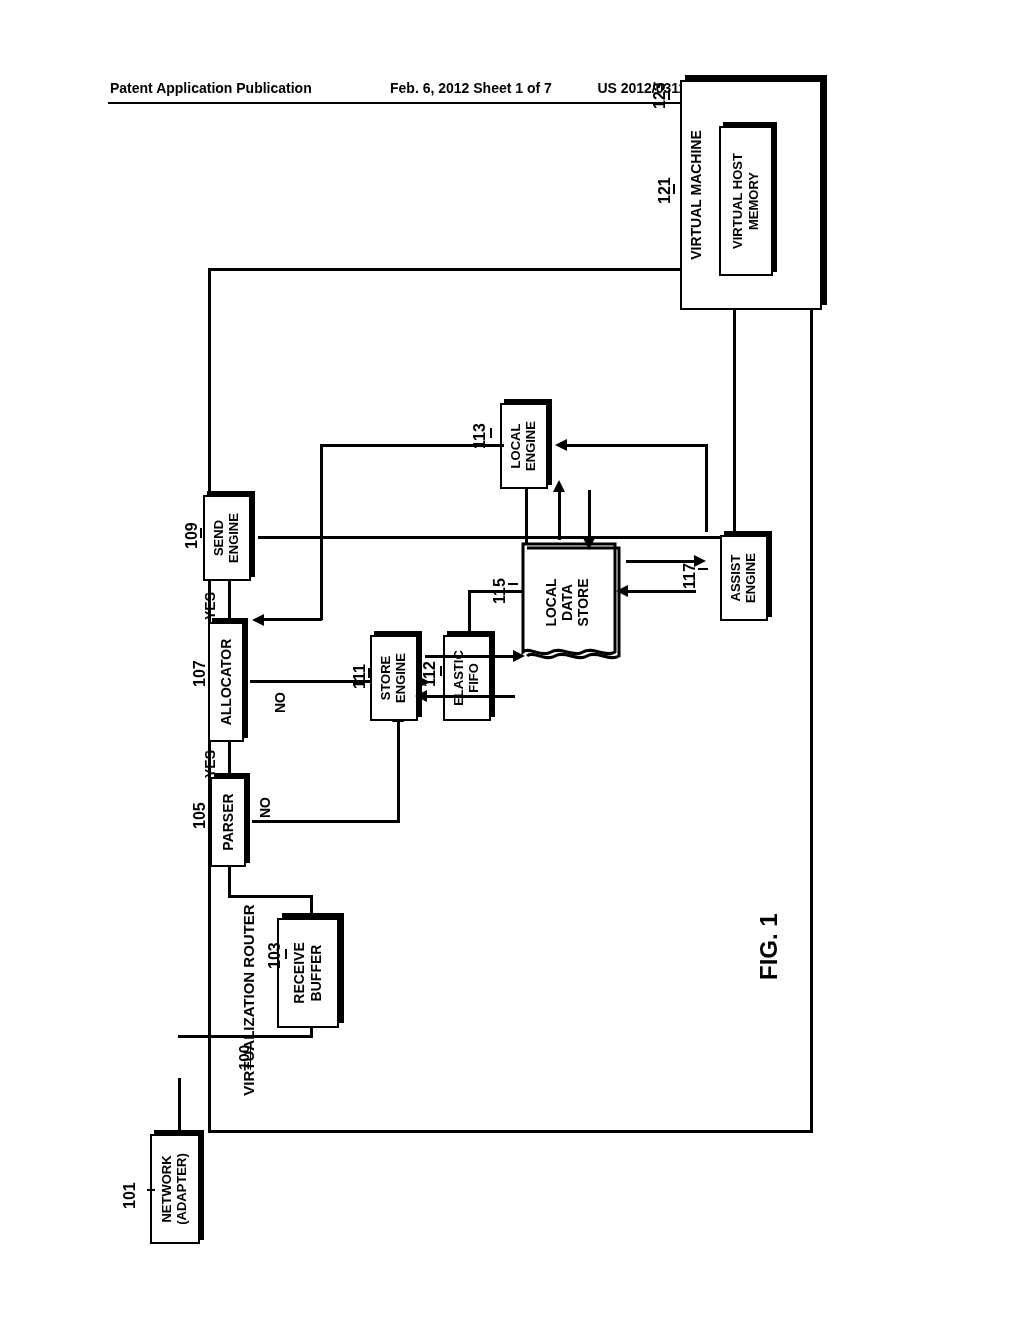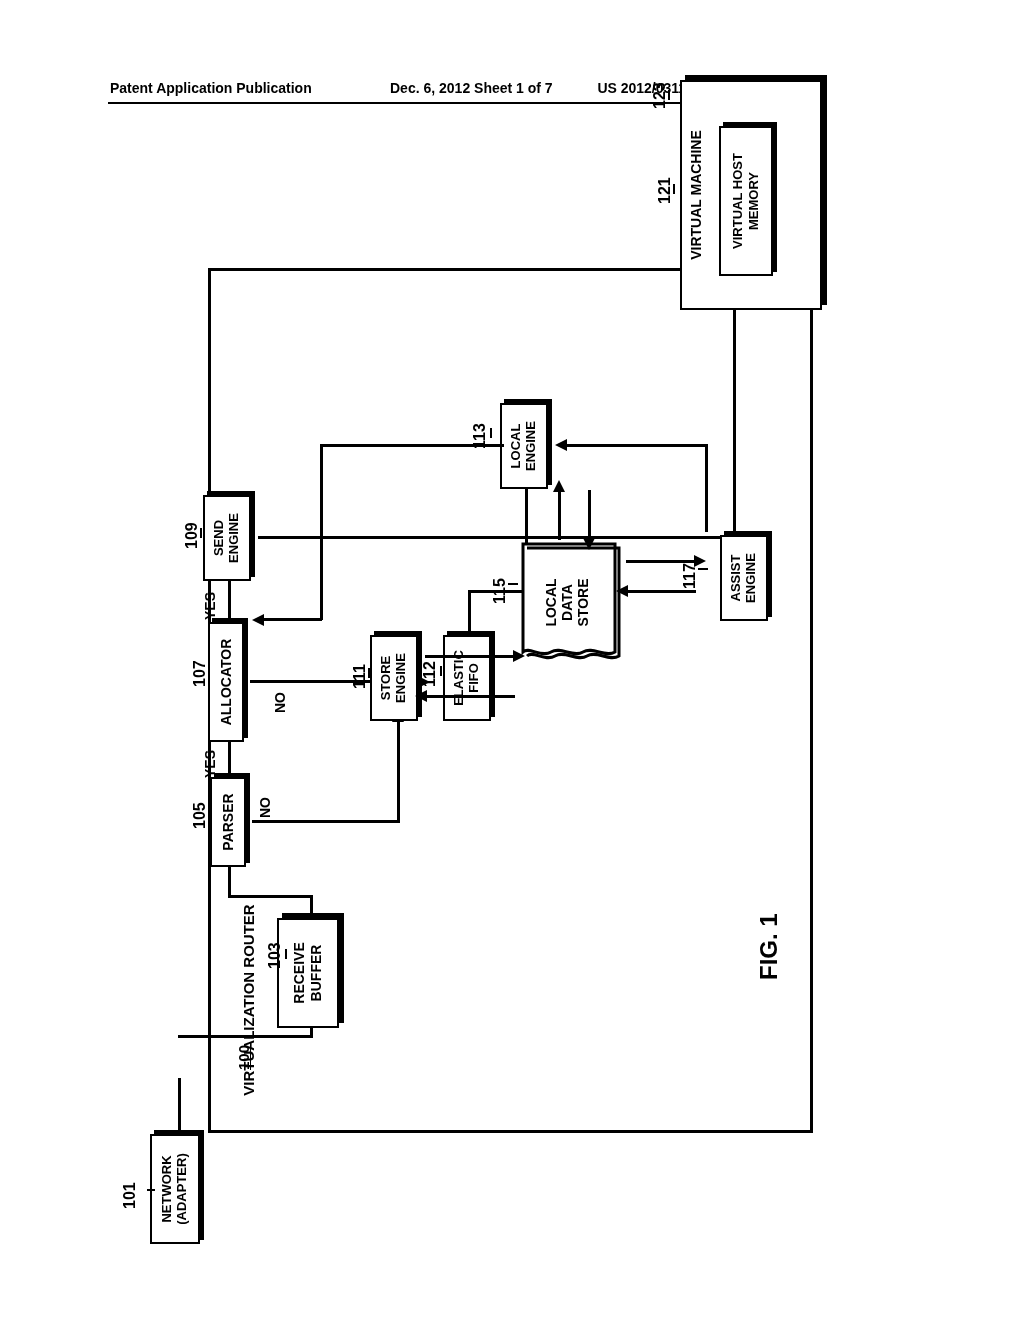--- a/index.html
+++ b/index.html
@@ -117,21 +117,21 @@
   .vr-ref   { position:absolute; font-weight:bold; font-size:15px; text-decoration: underline; }
 
 </style>
 </head>
 <body>
 
 <div class="page">
 
   <div class="header">
     <span class="left">Patent Application Publication</span>
-    <span class="center">Dec. 6, 2012  Sheet 1 of 7</span>
+    <span class="center">Feb. 6, 2012  Sheet 1 of 7</span>
     <span class="right">US 2012/0311180 A1</span>
   </div>
   <div class="header-line"></div>
 
   <div class="stage">
 
     <div class="rot" style="left:560px; top:745px; width:120px; height:30px;">
       <span class="figlabel">FIG. 1</span>
     </div>
 

